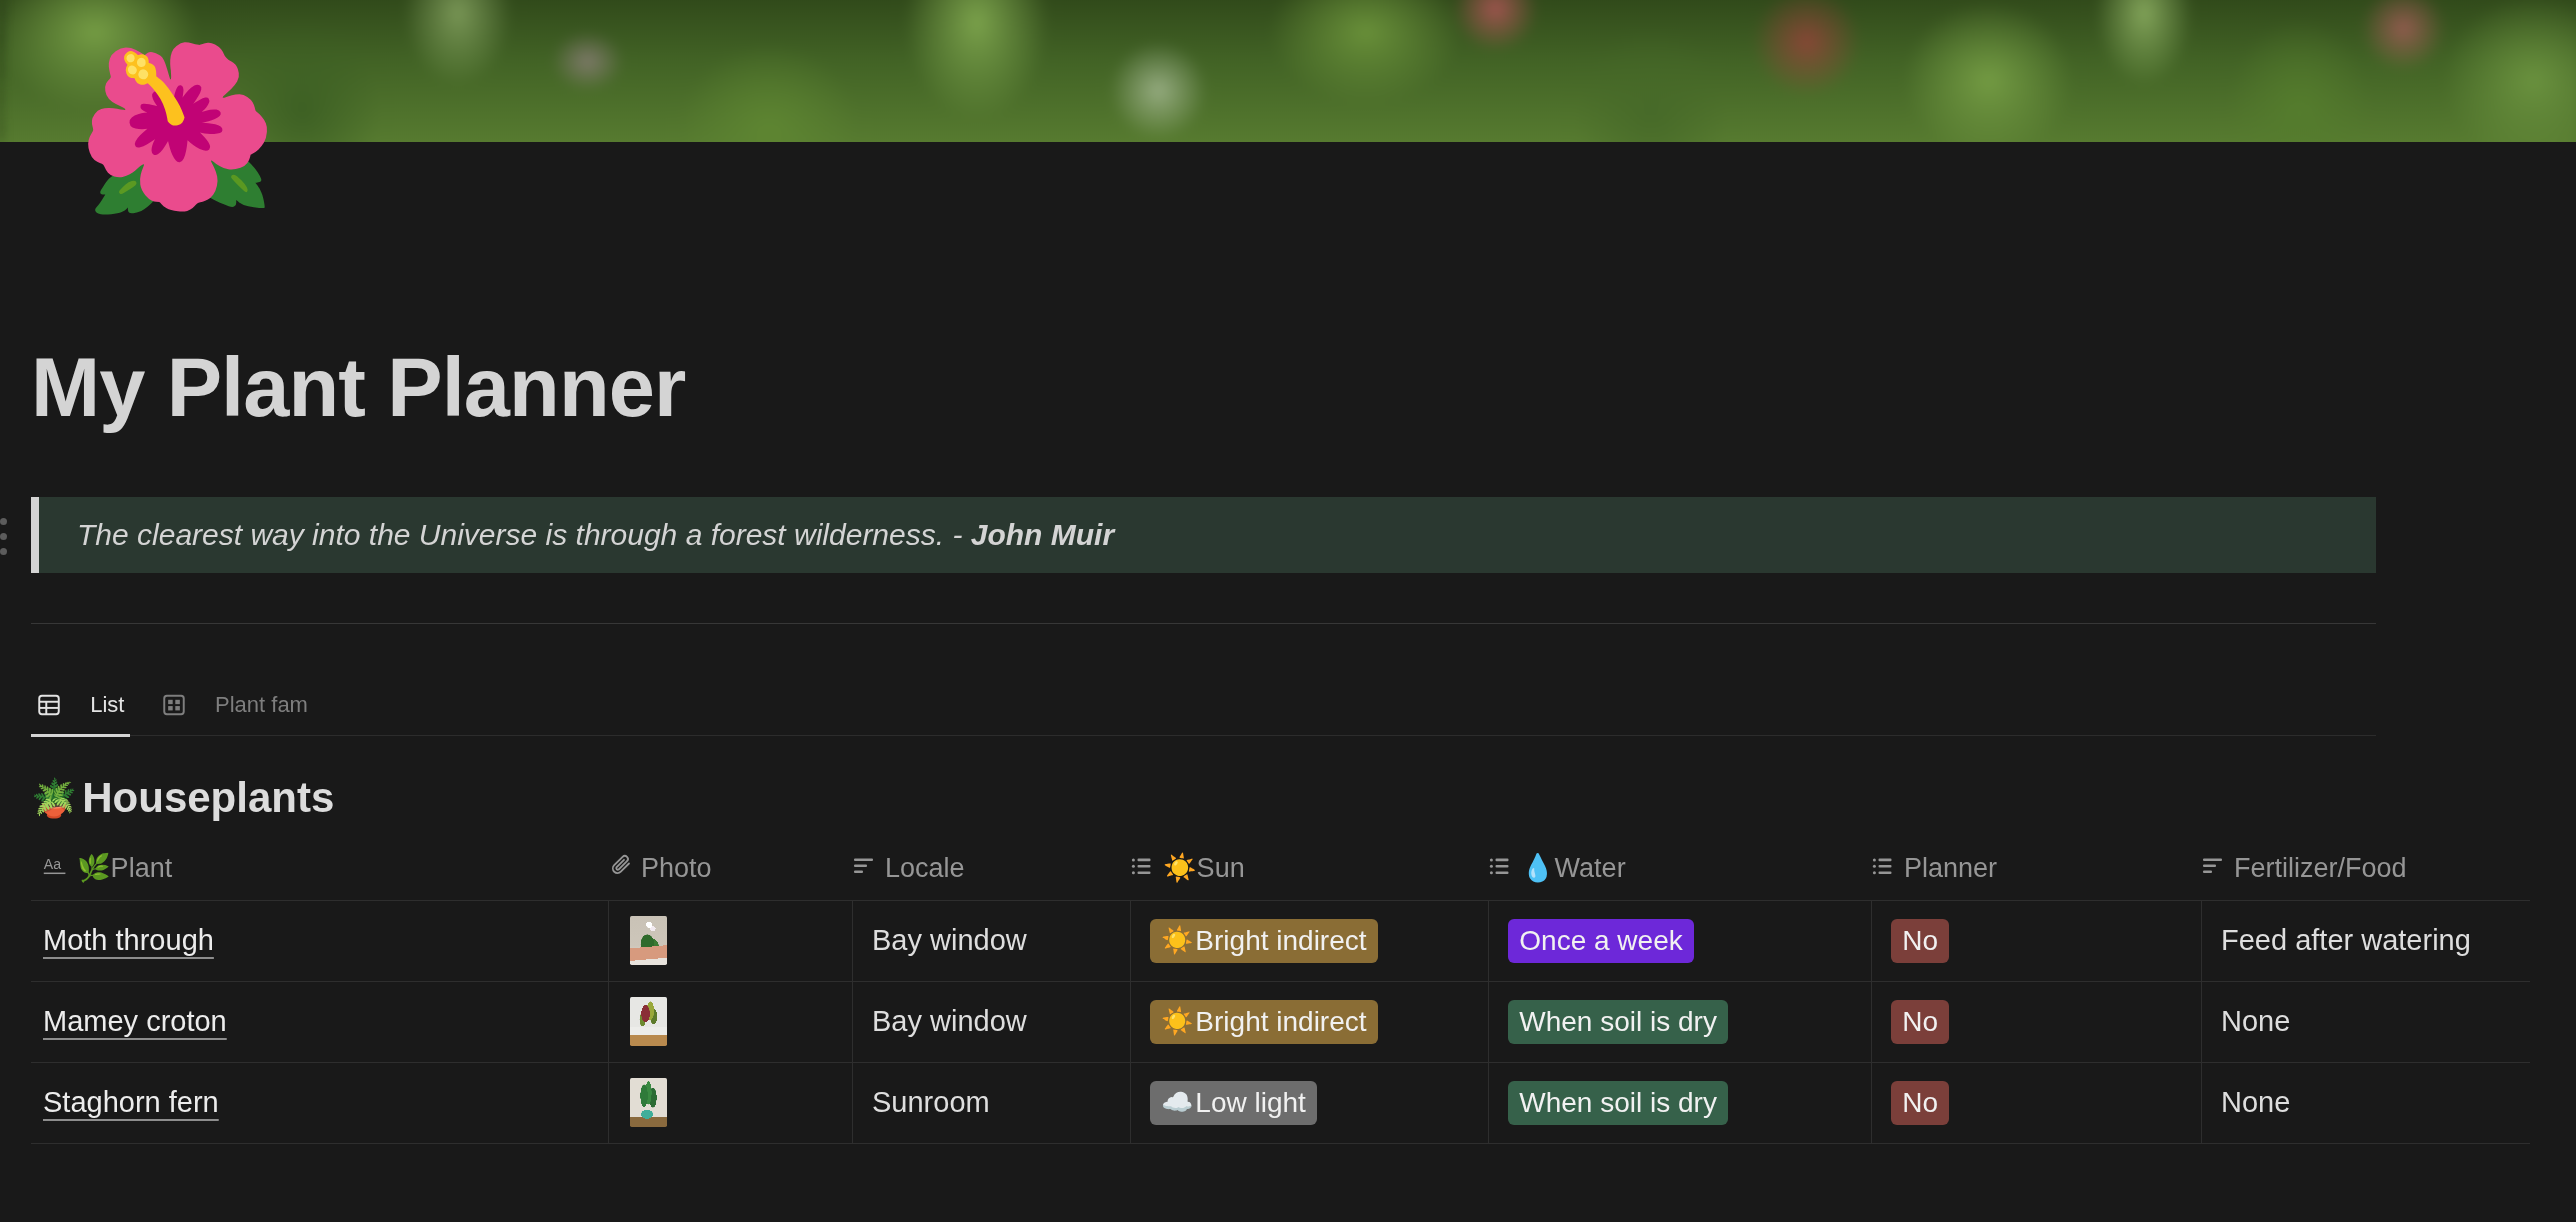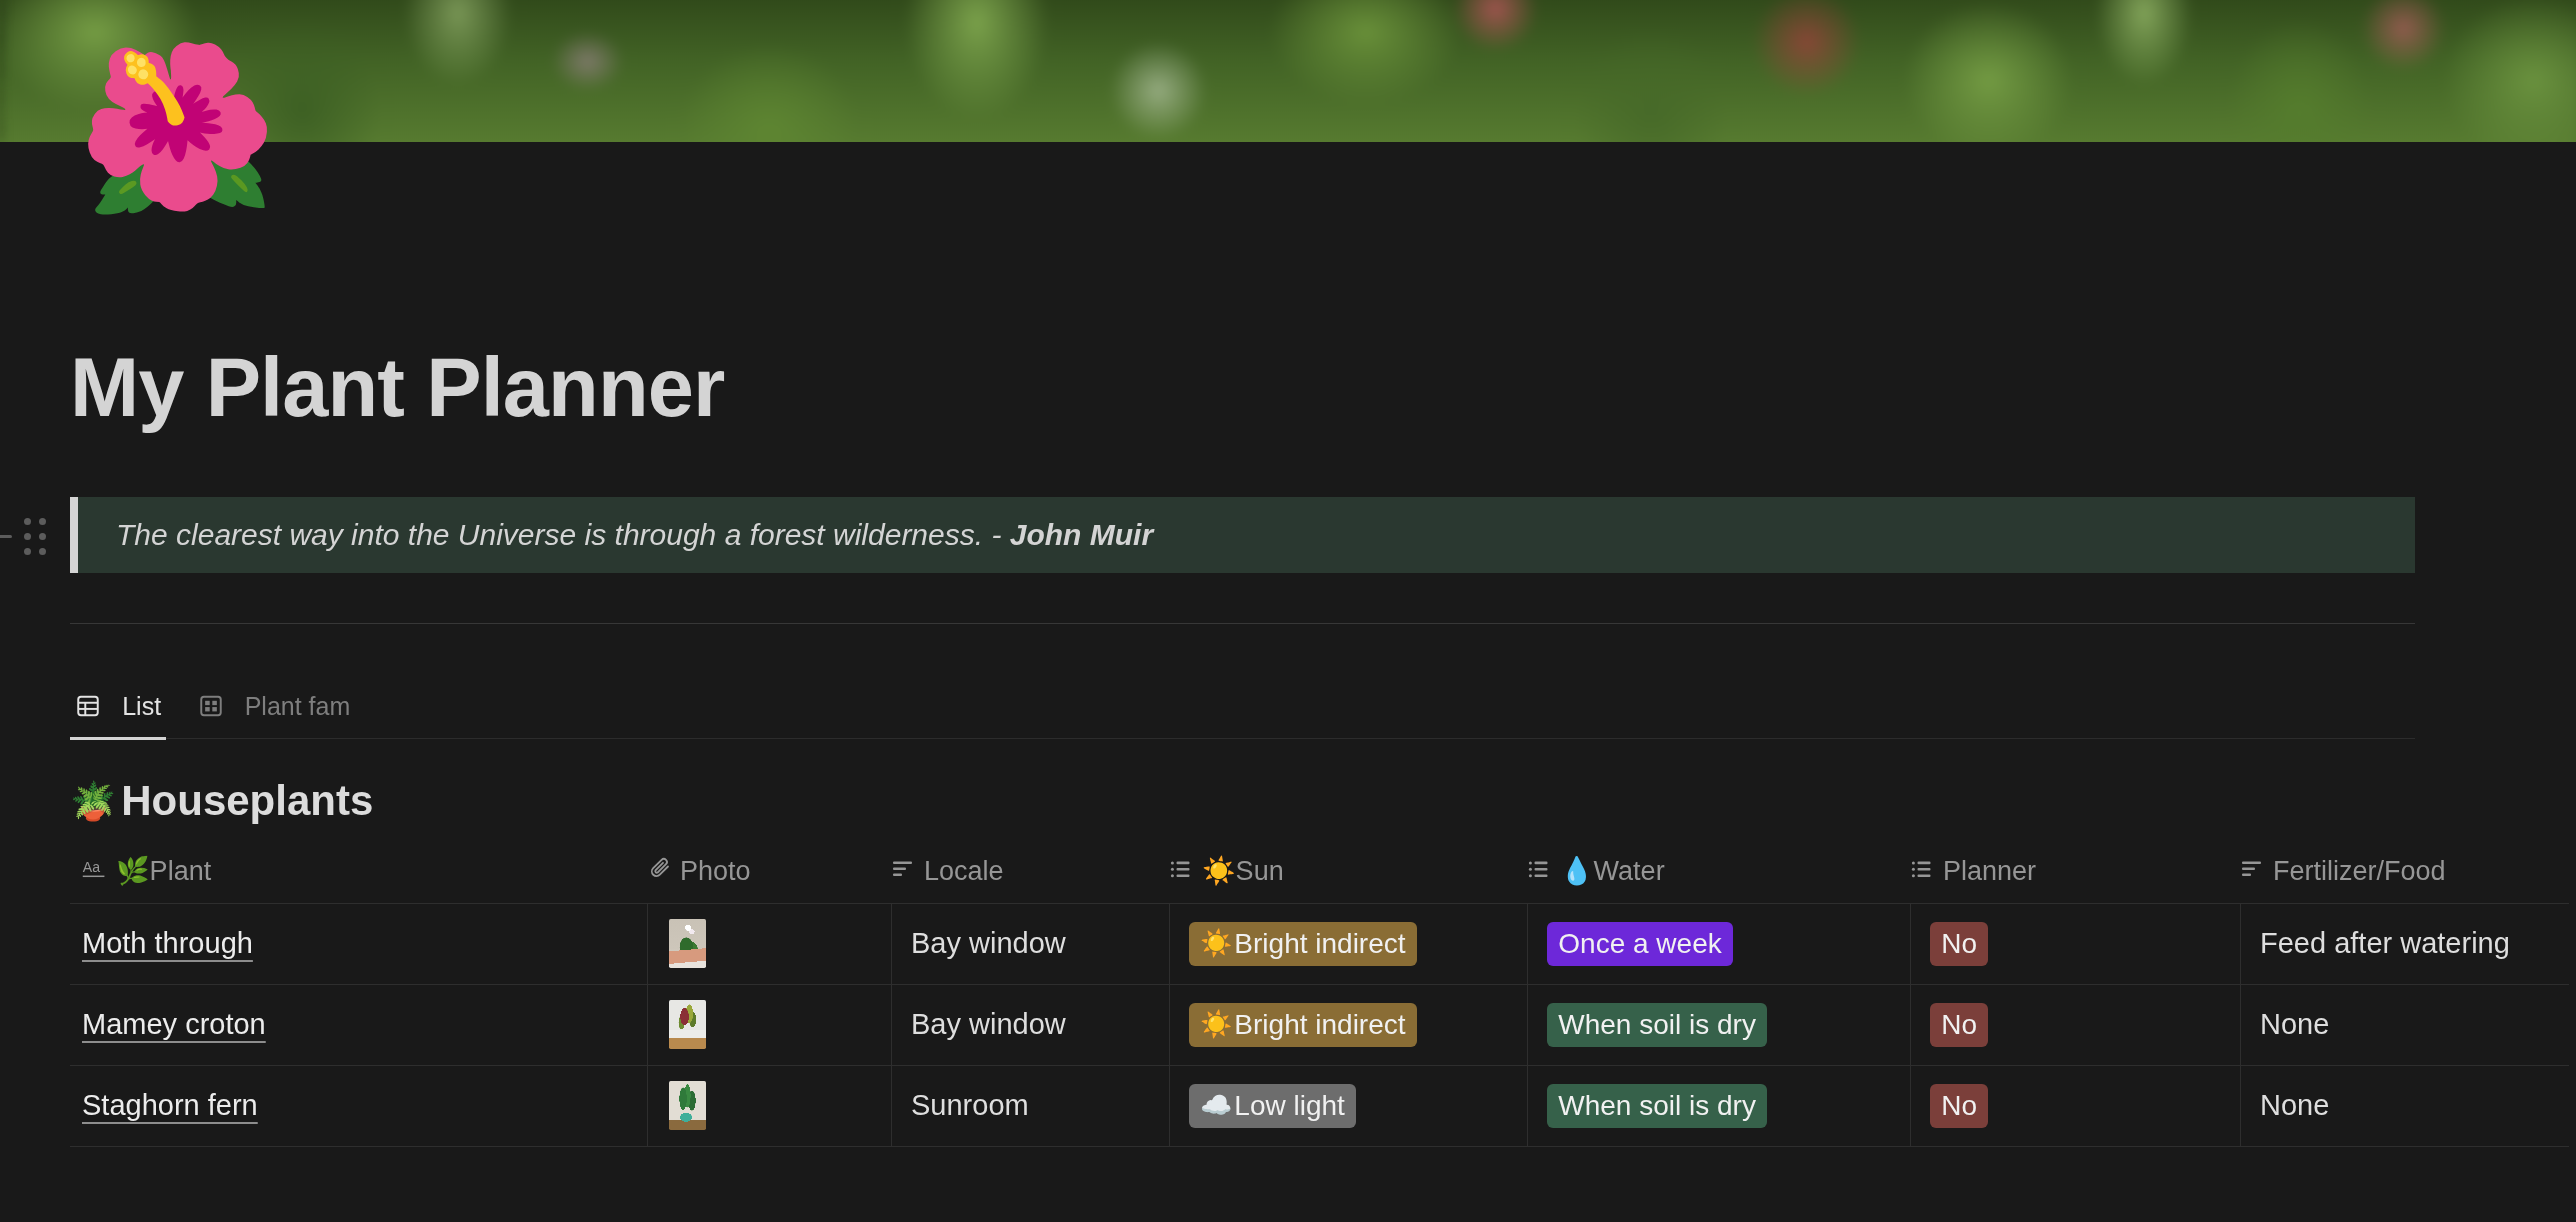--- a/index.html
+++ b/index.html
@@ -66,21 +66,21 @@
     width: 191px;
     height: 191px;
     font-size: 161px;
     line-height: 191px;
     text-align: center;
     user-select: none;
     z-index: 5;
   }
 
   
-  .content { position: relative; padding-left: 70px; }
+  .content { position: relative; padding-left: 31px; }
 
   .page-title {
     margin-top: 200px;
     font-size: 83px;
     font-weight: bold;
     letter-spacing: -0.9px;
     color: #d4d4d4;
     line-height: 1.1;
   }
 
@@ -150,23 +150,23 @@
     display: flex;
     align-items: flex-end;
     gap: 17.4px;
     margin-top: 64px;
     width: 2345px;
     border-bottom: 1.7px solid #2c2c2c;
   }
   .tab {
     display: flex;
     align-items: center;
-    gap: 21px;
+    gap: 28px;
     padding: 3.5px 14px 17.4px 5.2px;
-    font-size: 25px;
+    font-size: 22px;
     color: #7e7e7e;
     cursor: pointer;
     position: relative;
   }
   .tab.active { color: #e3e3e3; }
   .tab.active::after {
     content: "";
     position: absolute;
     left: 0; right: 8.7px; bottom: -1.7px;
     height: 3.5px;

